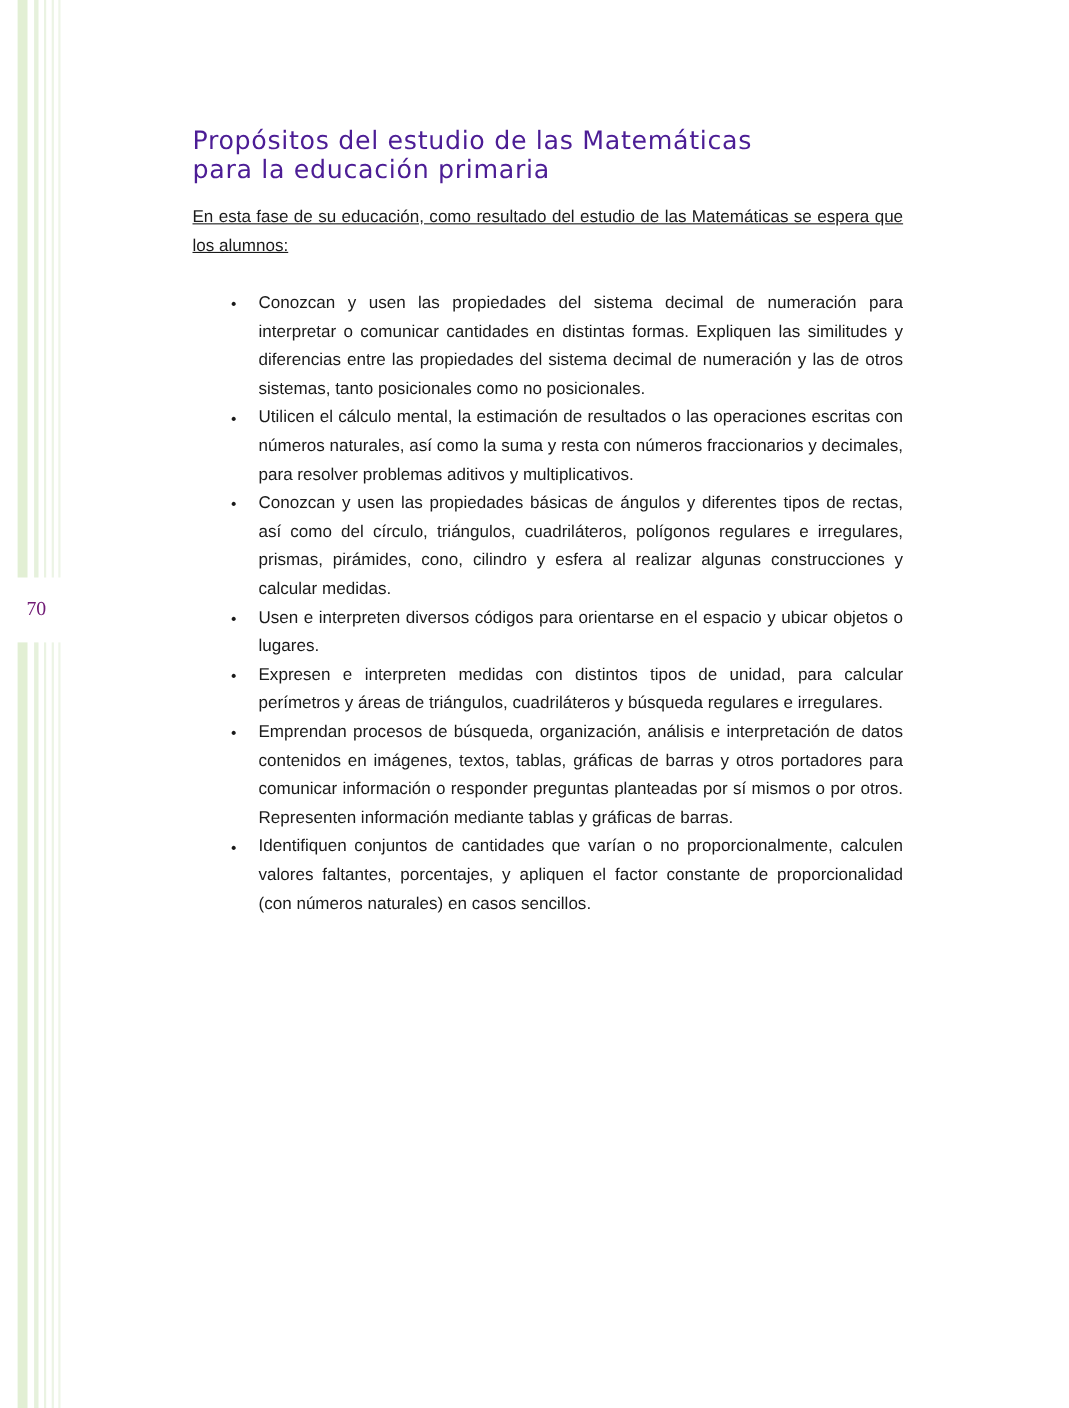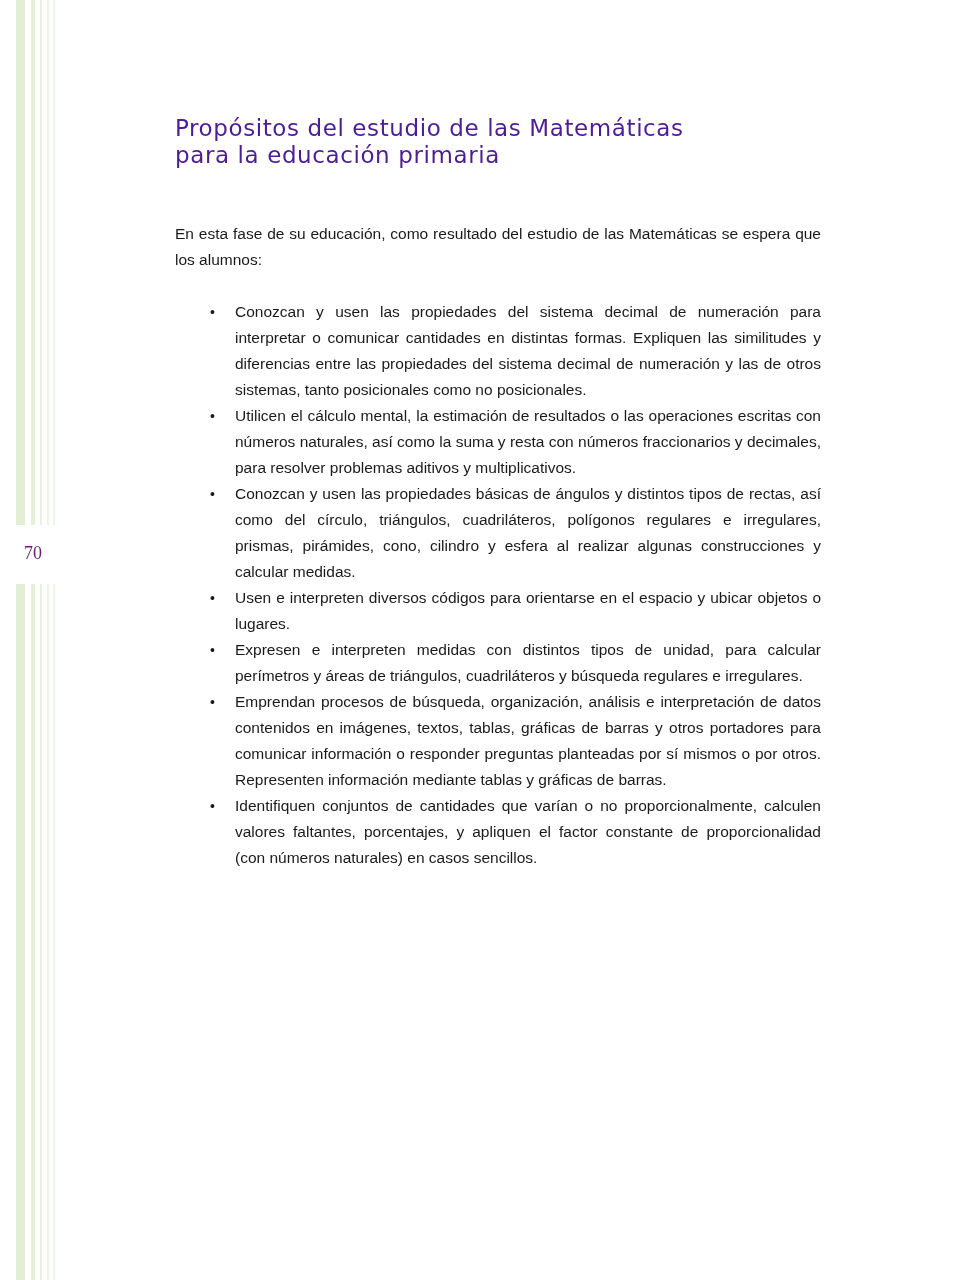--- a/index.html
+++ b/index.html
@@ -57,26 +57,27 @@
     .title {
       font-family: "DejaVu Sans", sans-serif;
       font-size: 23px;
       font-weight: normal;
       color: #4c1d95;
       line-height: 27px;
       margin: 0;
       letter-spacing: 0.6px;
     }
     .intro {
-      margin-top: 52px;
+      margin-top: 16px;
       font-family: "Liberation Sans", sans-serif;
       font-size: 15.5px;
       line-height: 26px;
       color: #1a1a1a;
       text-align: justify;
+      text-decoration: underline;
     }
     .goals {
       list-style: none;
       margin: 26px 0 0 0;
       padding: 0 0 0 60px;
       font-family: "Liberation Sans", sans-serif;
       font-size: 15.5px;
       line-height: 26px;
       color: #1a1a1a;
     }
@@ -125,21 +126,21 @@
     <li class="goal">
       <span class="bullet">•</span>
       <span>Conozcan y usen las propiedades del sistema decimal de numeración para interpretar o comunicar cantidades en distintas formas. Expliquen las similitudes y diferencias entre las propiedades del sistema decimal de numeración y las de otros sistemas, tanto posicionales como no posicionales.</span>
     </li>
     <li class="goal">
       <span class="bullet">•</span>
       <span>Utilicen el cálculo mental, la estimación de resultados o las operaciones escritas con números naturales, así como la suma y resta con números fraccionarios y decimales, para resolver problemas aditivos y multiplicativos.</span>
     </li>
     <li class="goal">
       <span class="bullet">•</span>
-      <span>Conozcan y usen las propiedades básicas de ángulos y distintos tipos de rectas, así como del círculo, triángulos, cuadriláteros, polígonos regulares e irregulares, prismas, pirámides, cono, cilindro y esfera al realizar algunas construcciones y calcular medidas.</span>
+      <span>Conozcan y usen las propiedades básicas de ángulos y diferentes tipos de rectas, así como del círculo, triángulos, cuadriláteros, polígonos regulares e irregulares, prismas, pirámides, cono, cilindro y esfera al realizar algunas construcciones y calcular medidas.</span>
     </li>
     <li class="goal">
       <span class="bullet">•</span>
       <span>Usen e interpreten diversos códigos para orientarse en el espacio y ubicar objetos o lugares.</span>
     </li>
     <li class="goal">
       <span class="bullet">•</span>
       <span>Expresen e interpreten medidas con distintos tipos de unidad, para calcular perímetros y áreas de triángulos, cuadriláteros y búsqueda regulares e irregulares.</span>
     </li>
     <li class="goal">

